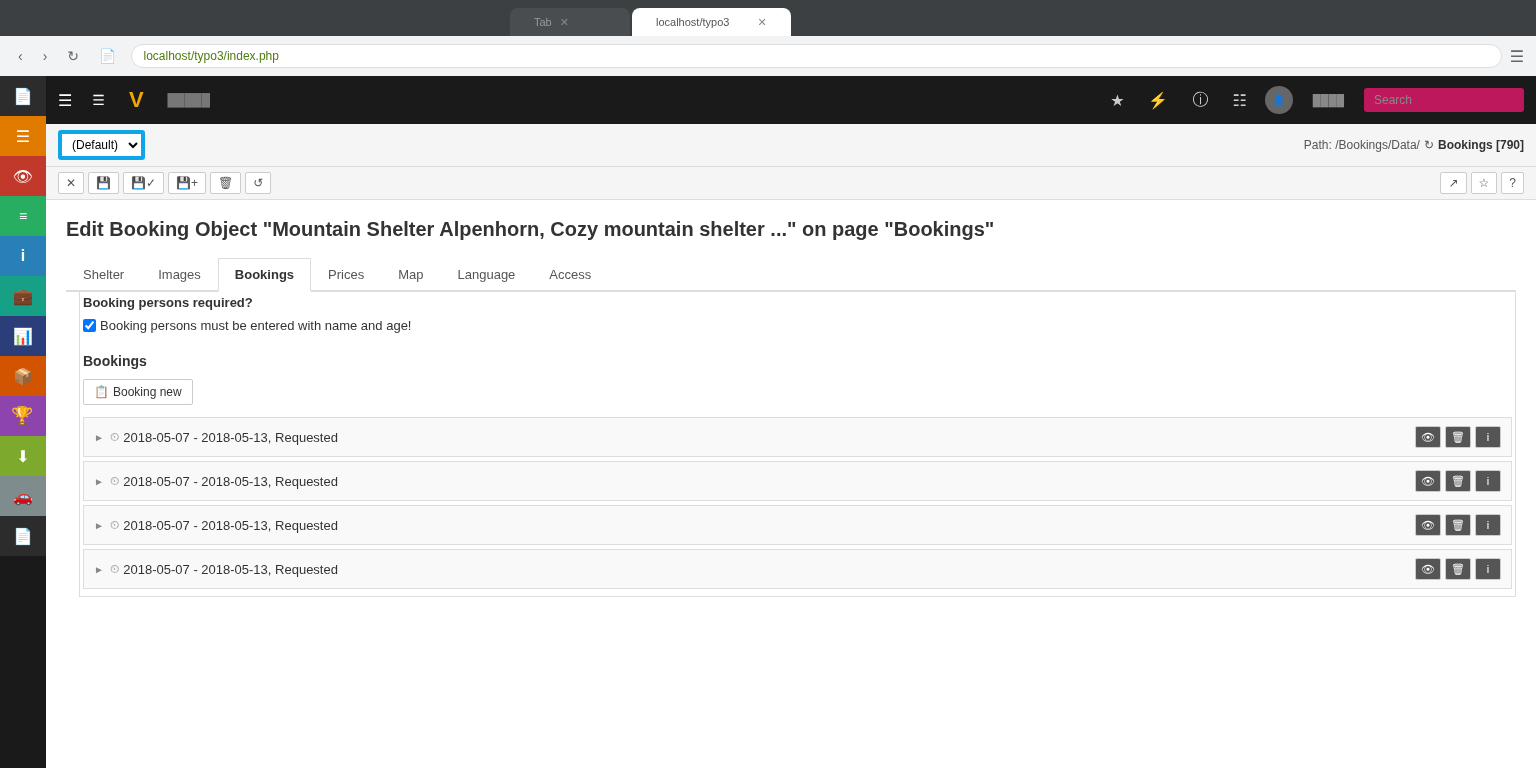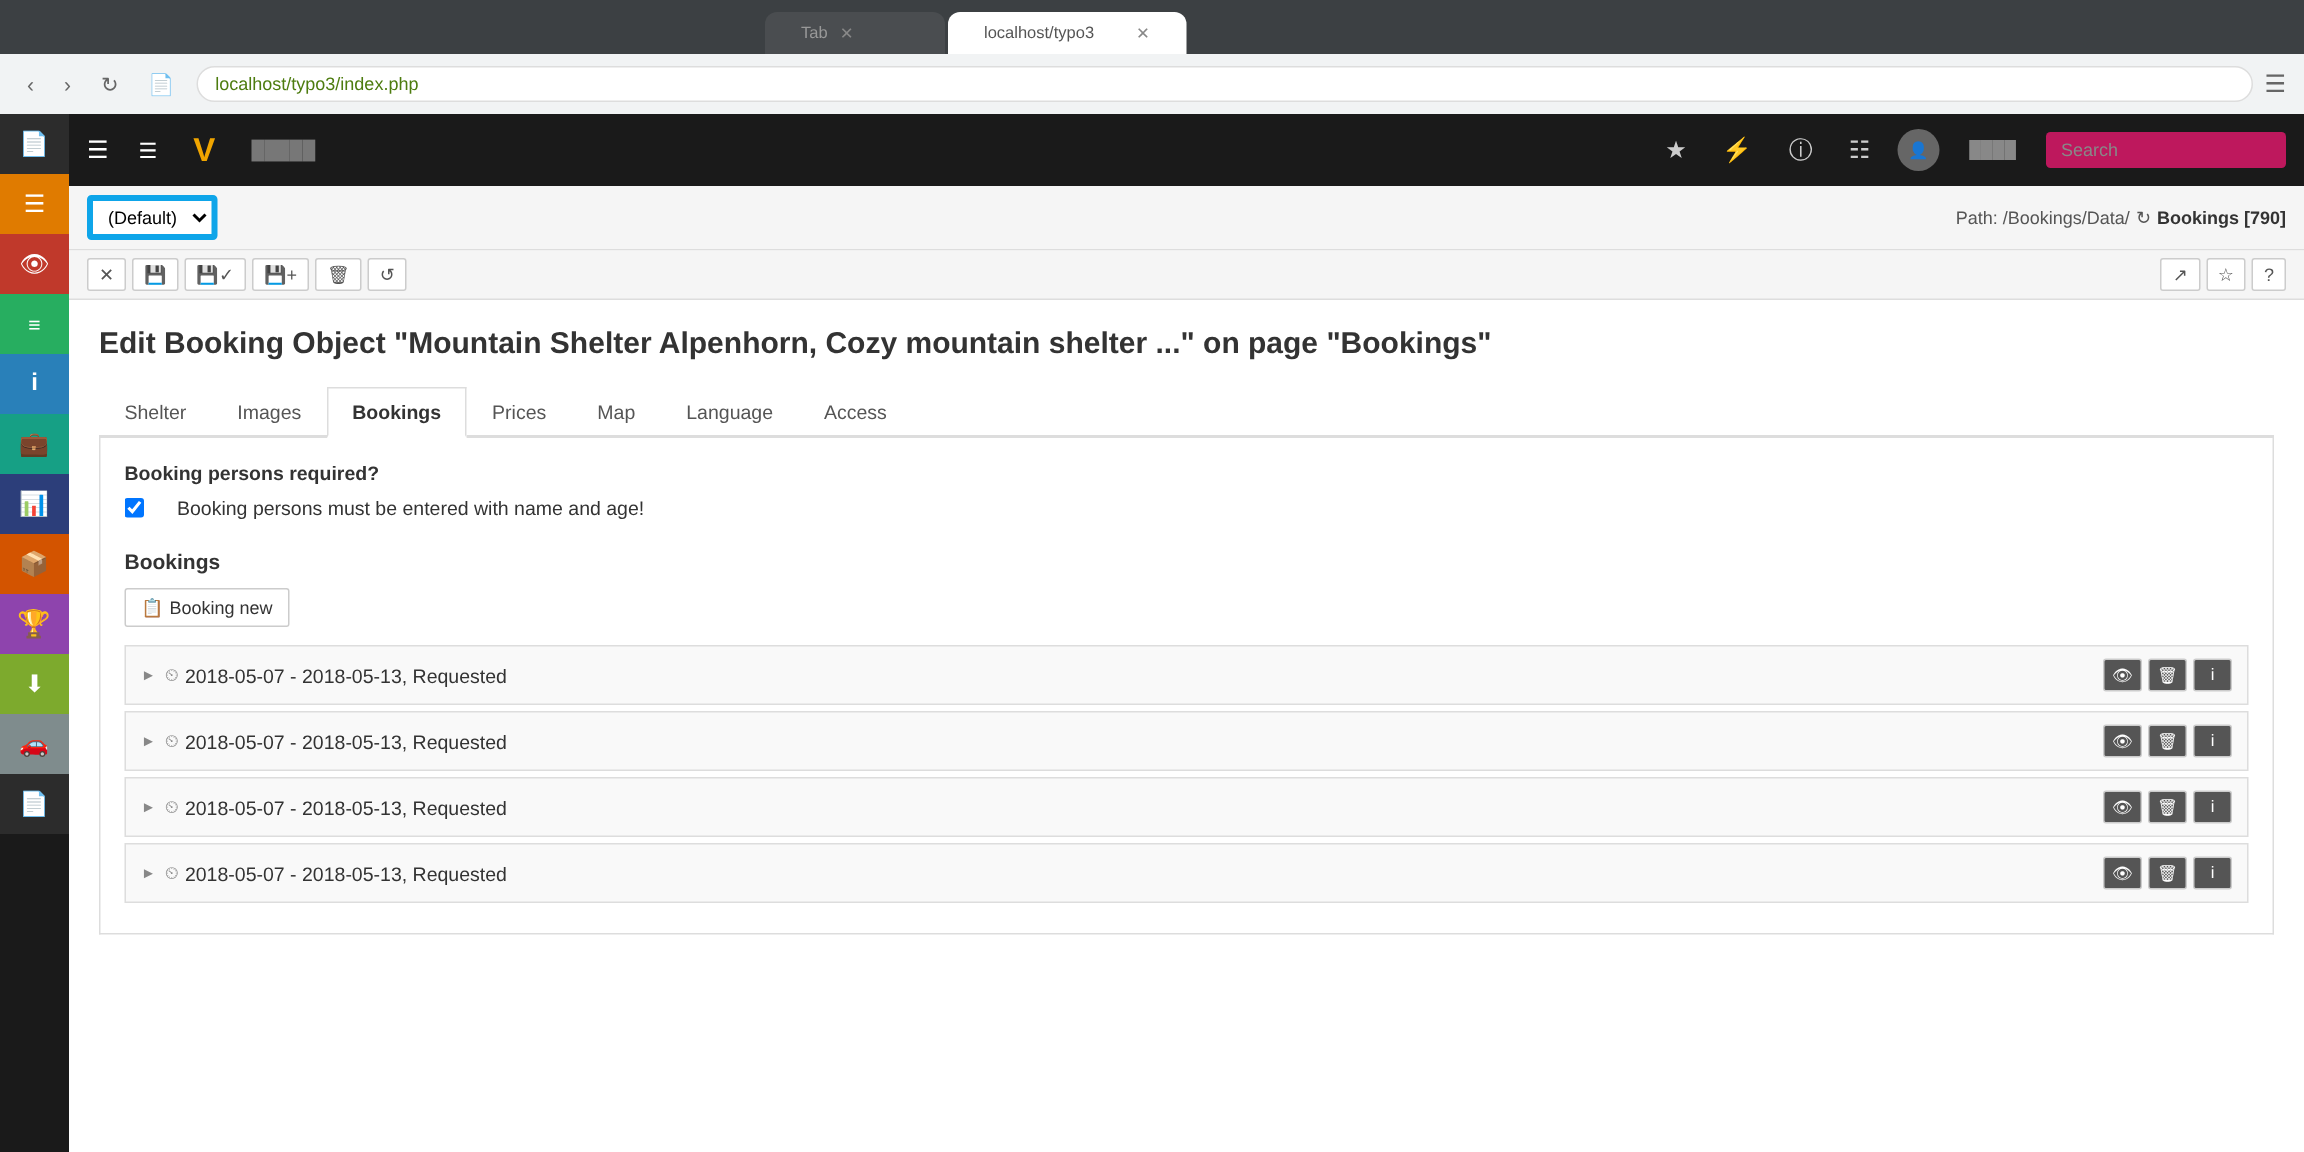--- a/index.html
+++ b/index.html
@@ -66,26 +66,26 @@
     
     .page-content { flex: 1; padding: 16px 20px; overflow-y: auto; background: #fff; }
     .page-title { font-size: 20px; font-weight: bold; color: #333; margin-bottom: 16px; line-height: 1.3; }
 
     
     .tabs { display: flex; border-bottom: 2px solid #ddd; margin-bottom: 0; }
     .tab-item { padding: 8px 16px; cursor: pointer; font-size: 13px; color: #555; border: 1px solid transparent; border-bottom: none; margin-bottom: -2px; }
     .tab-item.active { background: #fff; border-color: #ddd; color: #333; font-weight: bold; border-bottom: 2px solid #fff; }
 
     
-    .tab-content { border: 1px solid #ddd; border-top: none; padding: 16px; }
+    .tab-content { border: 1px solid #ddd; border-top: none; padding: 3px; margin-left: 13px; }
 
     
     .form-section { margin-bottom: 20px; }
     .form-label { font-weight: bold; font-size: 13px; color: #333; margin-bottom: 8px; }
-    .checkbox-row { display: flex; align-items: center; gap: 22px; font-size: 13px; color: #333; }
+    .checkbox-row { display: flex; align-items: center; gap: 4px; font-size: 13px; color: #333; }
     .checkbox-row input[type="checkbox"] { cursor: pointer; }
 
     
     .bookings-section { margin-top: 16px; }
     .bookings-label { font-weight: bold; font-size: 14px; color: #333; margin-bottom: 10px; }
     .create-btn { display: flex; align-items: center; gap: 4px; padding: 5px 10px; border: 1px solid #ccc; background: #fff; cursor: pointer; border-radius: 2px; font-size: 12px; color: #333; margin-bottom: 12px; }
 
     
     .booking-row { display: flex; align-items: center; padding: 8px 10px; border: 1px solid #ddd; margin-bottom: 4px; background: #f9f9f9; cursor: pointer; }
     .booking-expand { color: #888; margin-right: 6px; font-size: 10px; }

